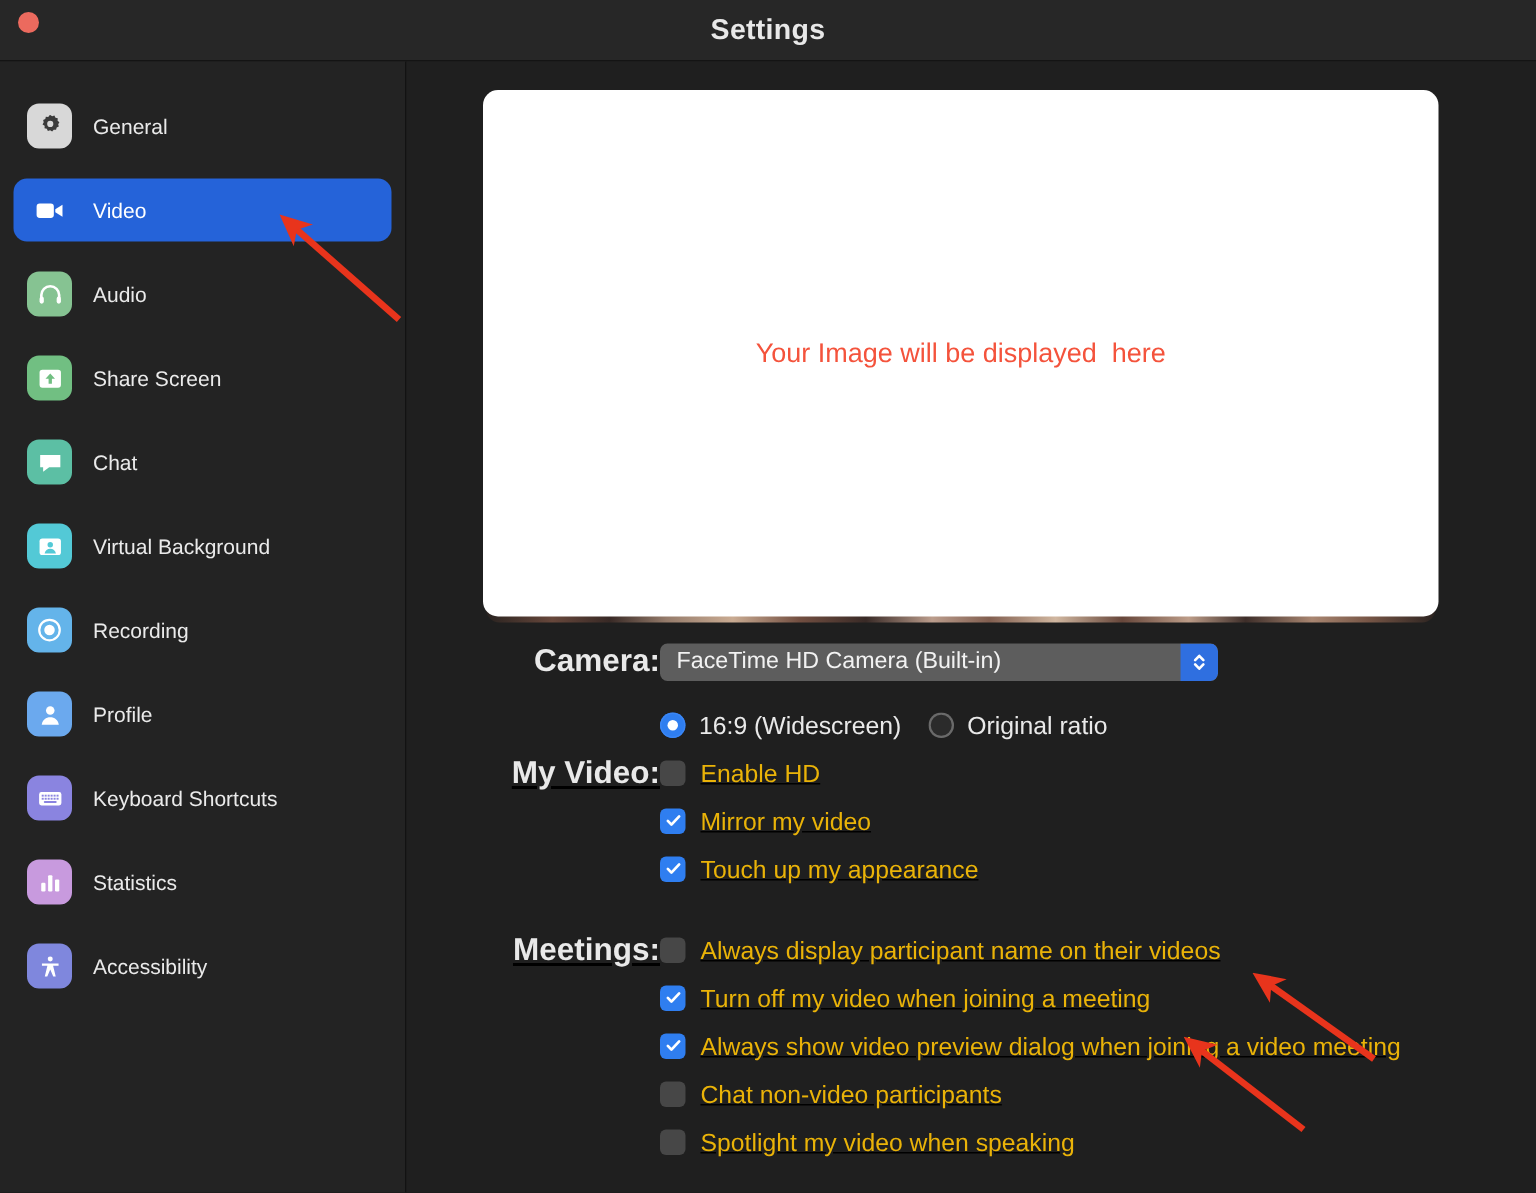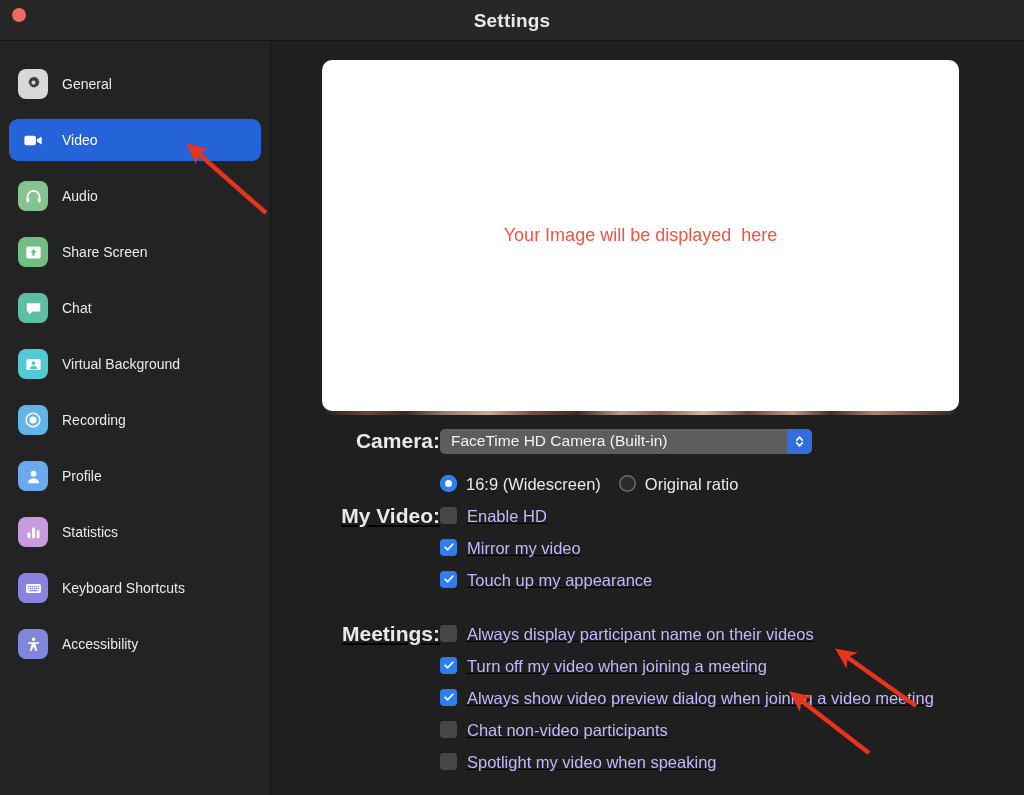--- a/index.html
+++ b/index.html
@@ -137,21 +137,21 @@
 
   .chk-row { margin-top: 6px; text-decoration: underline; }
   .chk {
     width: 17px; height: 17px; border-radius: 4px;
     flex: 0 0 auto;
     display: flex; align-items: center; justify-content: center;
   }
   .chk.on  { background: #2f7ef0; }
   .chk.off { background: #474747; }
   .chk svg { display:block; }
-  .chk-label { margin-left: 10px; color: #c4b5fd; font-size: 16.5px; white-space: nowrap; }
+  .chk-label { margin-left: 10px; color: #eab308; font-size: 16.5px; white-space: nowrap; }
 
   .gap-meetings { height: 22px; }
 
   
   .annotations {
     position: absolute; left: 0; top: 0; width: 1024px; height: 795px;
     pointer-events: none;
   }
 </style>
 </head>
@@ -238,31 +238,20 @@
     </div>
 
     <div class="nav-item">
       <div class="nav-icon" style="background:#6ba9ee">
         <svg width="19" height="19" viewBox="0 0 24 24" fill="#ffffff">
           <circle cx="12" cy="8.4" r="3.6"></circle>
           <path d="M4.8 20.5c.6-4.2 3.6-6.4 7.2-6.4s6.6 2.2 7.2 6.4z"></path>
         </svg>
       </div>
       <div class="nav-label">Profile</div>
-    </div>
-
-    <div class="nav-item">
-      <div class="nav-icon" style="background:#c89ade">
-        <svg width="19" height="19" viewBox="0 0 24 24" fill="#ffffff">
-          <rect x="4.4" y="12" width="3.6" height="7.4" rx="1"></rect>
-          <rect x="10.2" y="5.6" width="3.6" height="13.8" rx="1"></rect>
-          <rect x="16" y="9.2" width="3.6" height="10.2" rx="1"></rect>
-        </svg>
-      </div>
-      <div class="nav-label">Statistics</div>
     </div>
 
     <div class="nav-item">
       <div class="nav-icon" style="background:#8a84e0">
         <svg width="19" height="19" viewBox="0 0 24 24">
           <rect x="2.6" y="6.4" width="18.8" height="11.2" rx="2" fill="#ffffff"></rect>
           <g fill="#8a84e0">
             <rect x="4.8" y="8.6" width="1.7" height="1.6"></rect>
               <rect x="7.3" y="8.6" width="1.7" height="1.6"></rect>
             <rect x="9.8" y="8.6" width="1.7" height="1.6"></rect>
@@ -276,20 +265,31 @@
             <rect x="14.8" y="11.2" width="1.7" height="1.6"></rect>
               <rect x="17.3" y="11.2" width="1.7" height="1.6"></rect>
             <rect x="6.6" y="13.8" width="10.8" height="1.8" rx=".8"></rect>
           </g>
         </svg>
       </div>
       <div class="nav-label">Keyboard Shortcuts</div>
     </div>
 
     <div class="nav-item">
+      <div class="nav-icon" style="background:#c89ade">
+        <svg width="19" height="19" viewBox="0 0 24 24" fill="#ffffff">
+          <rect x="4.4" y="12" width="3.6" height="7.4" rx="1"></rect>
+          <rect x="10.2" y="5.6" width="3.6" height="13.8" rx="1"></rect>
+          <rect x="16" y="9.2" width="3.6" height="10.2" rx="1"></rect>
+        </svg>
+      </div>
+      <div class="nav-label">Statistics</div>
+    </div>
+
+    <div class="nav-item">
       <div class="nav-icon" style="background:#7f87dd">
         <svg width="19" height="19" viewBox="0 0 24 24" fill="#ffffff">
           <circle cx="12" cy="5.4" r="2.1"></circle>
           <path d="M5 9.3h14v1.9h-4.6l2.2 9h-2.1L12 14.4l-2.5 5.8H7.4l2.2-9H5z"></path>
         </svg>
       </div>
       <div class="nav-label">Accessibility</div>
     </div>
   </div>
 

